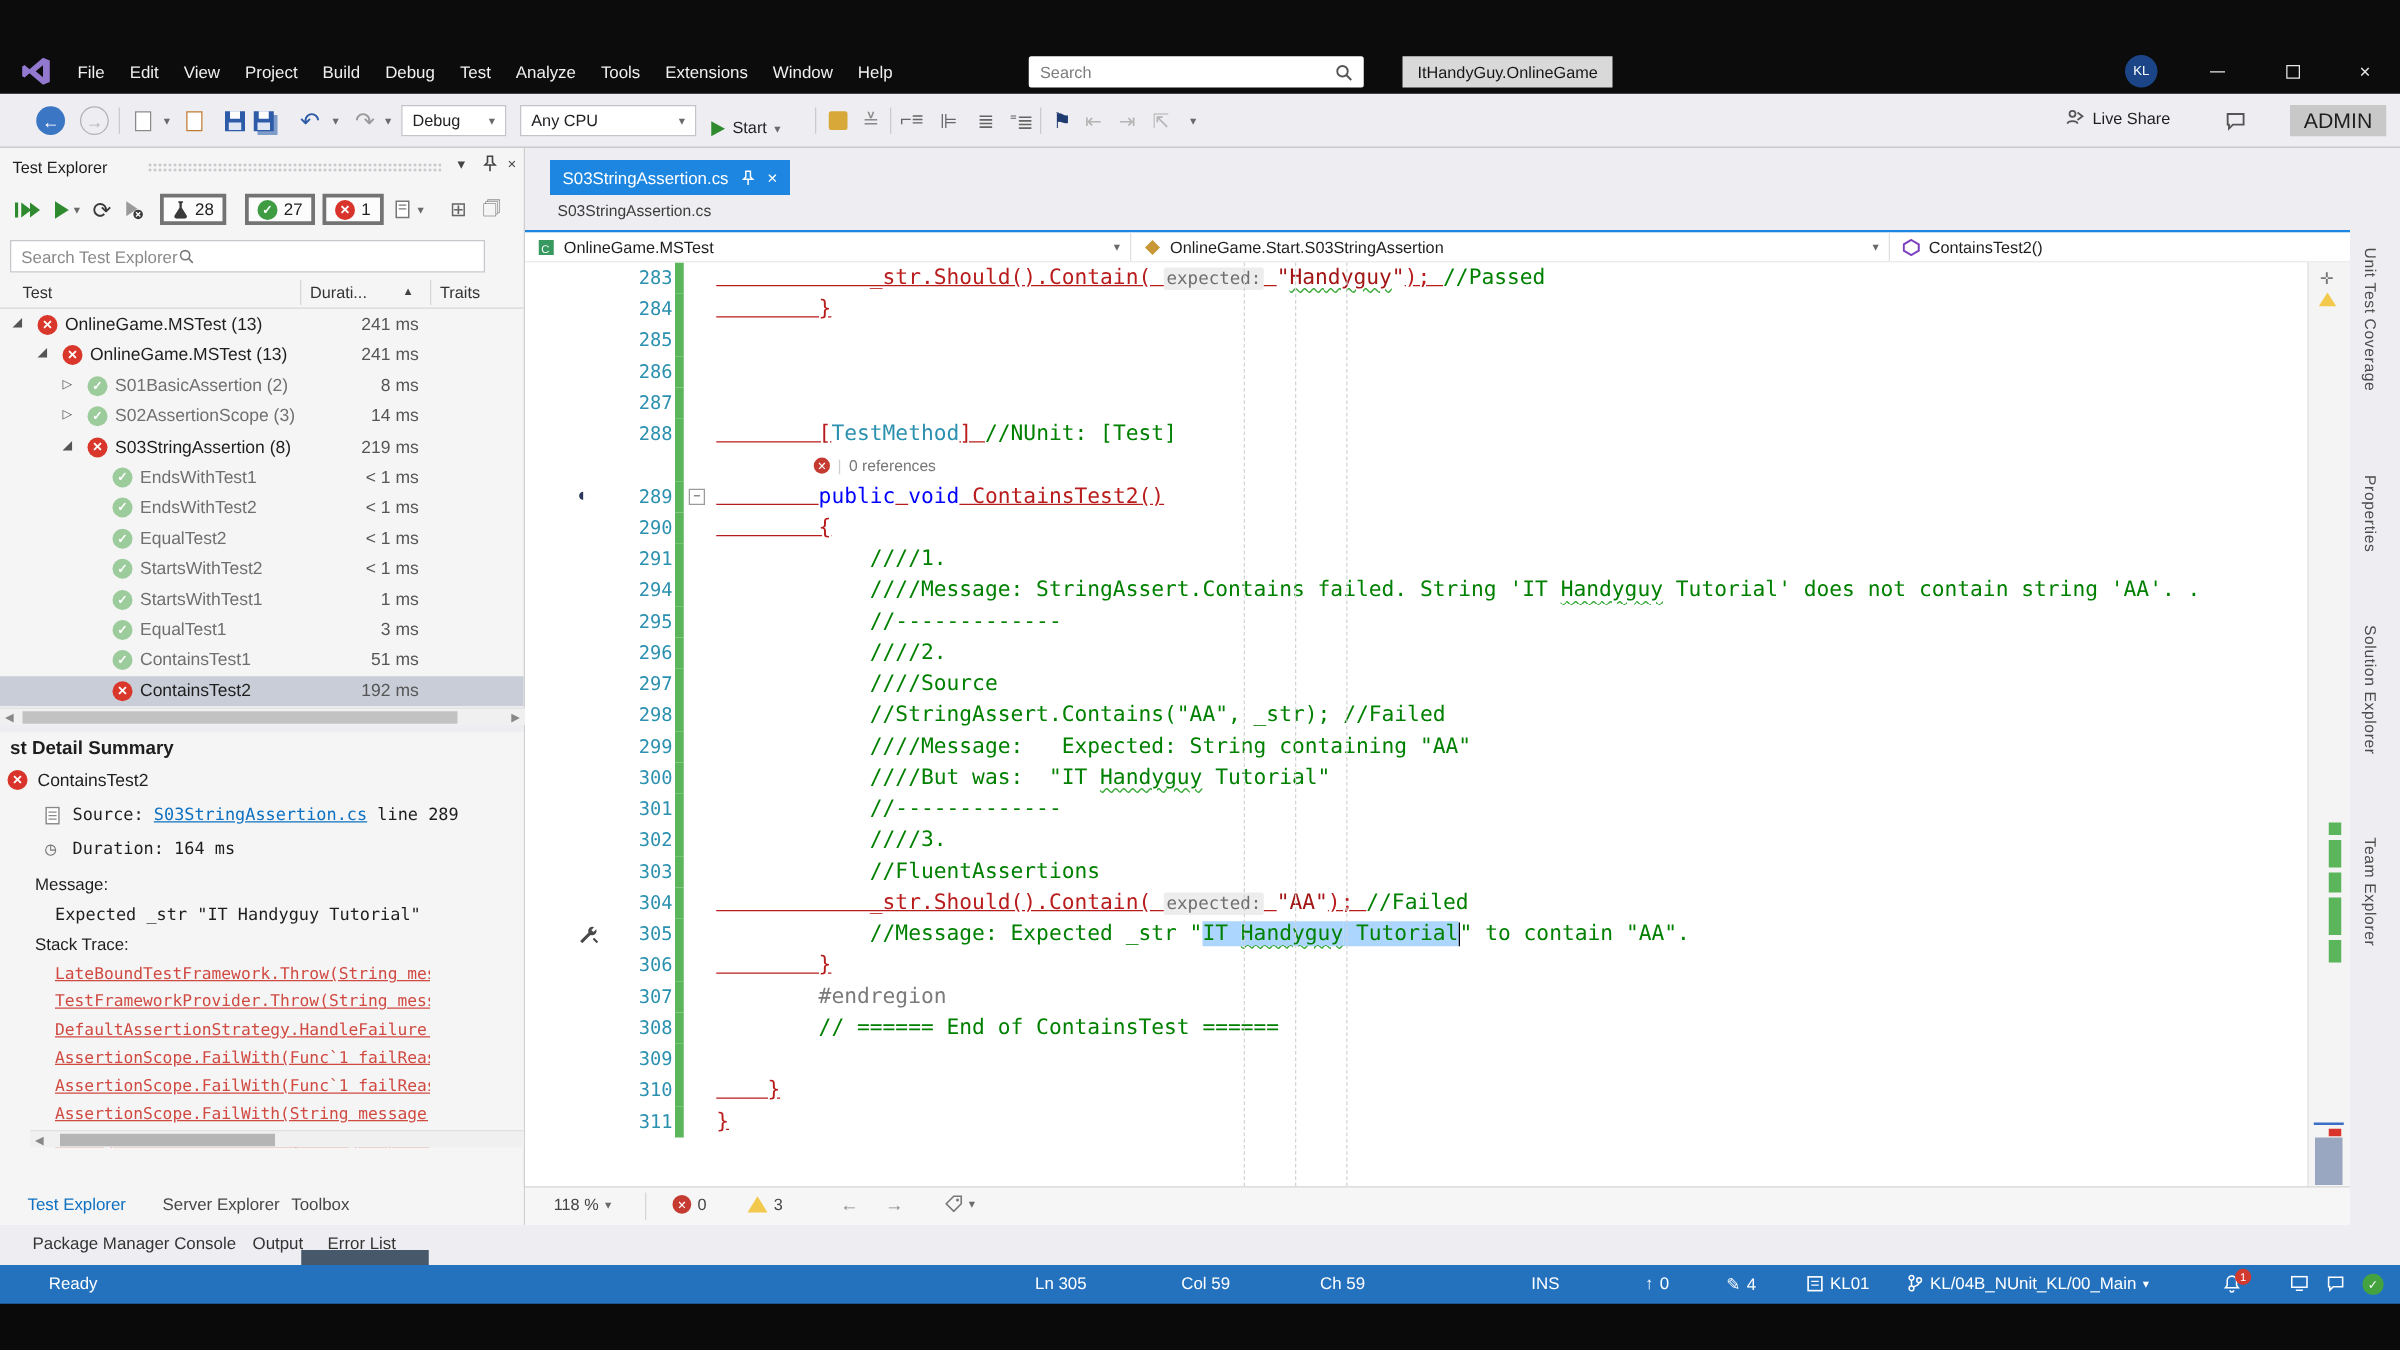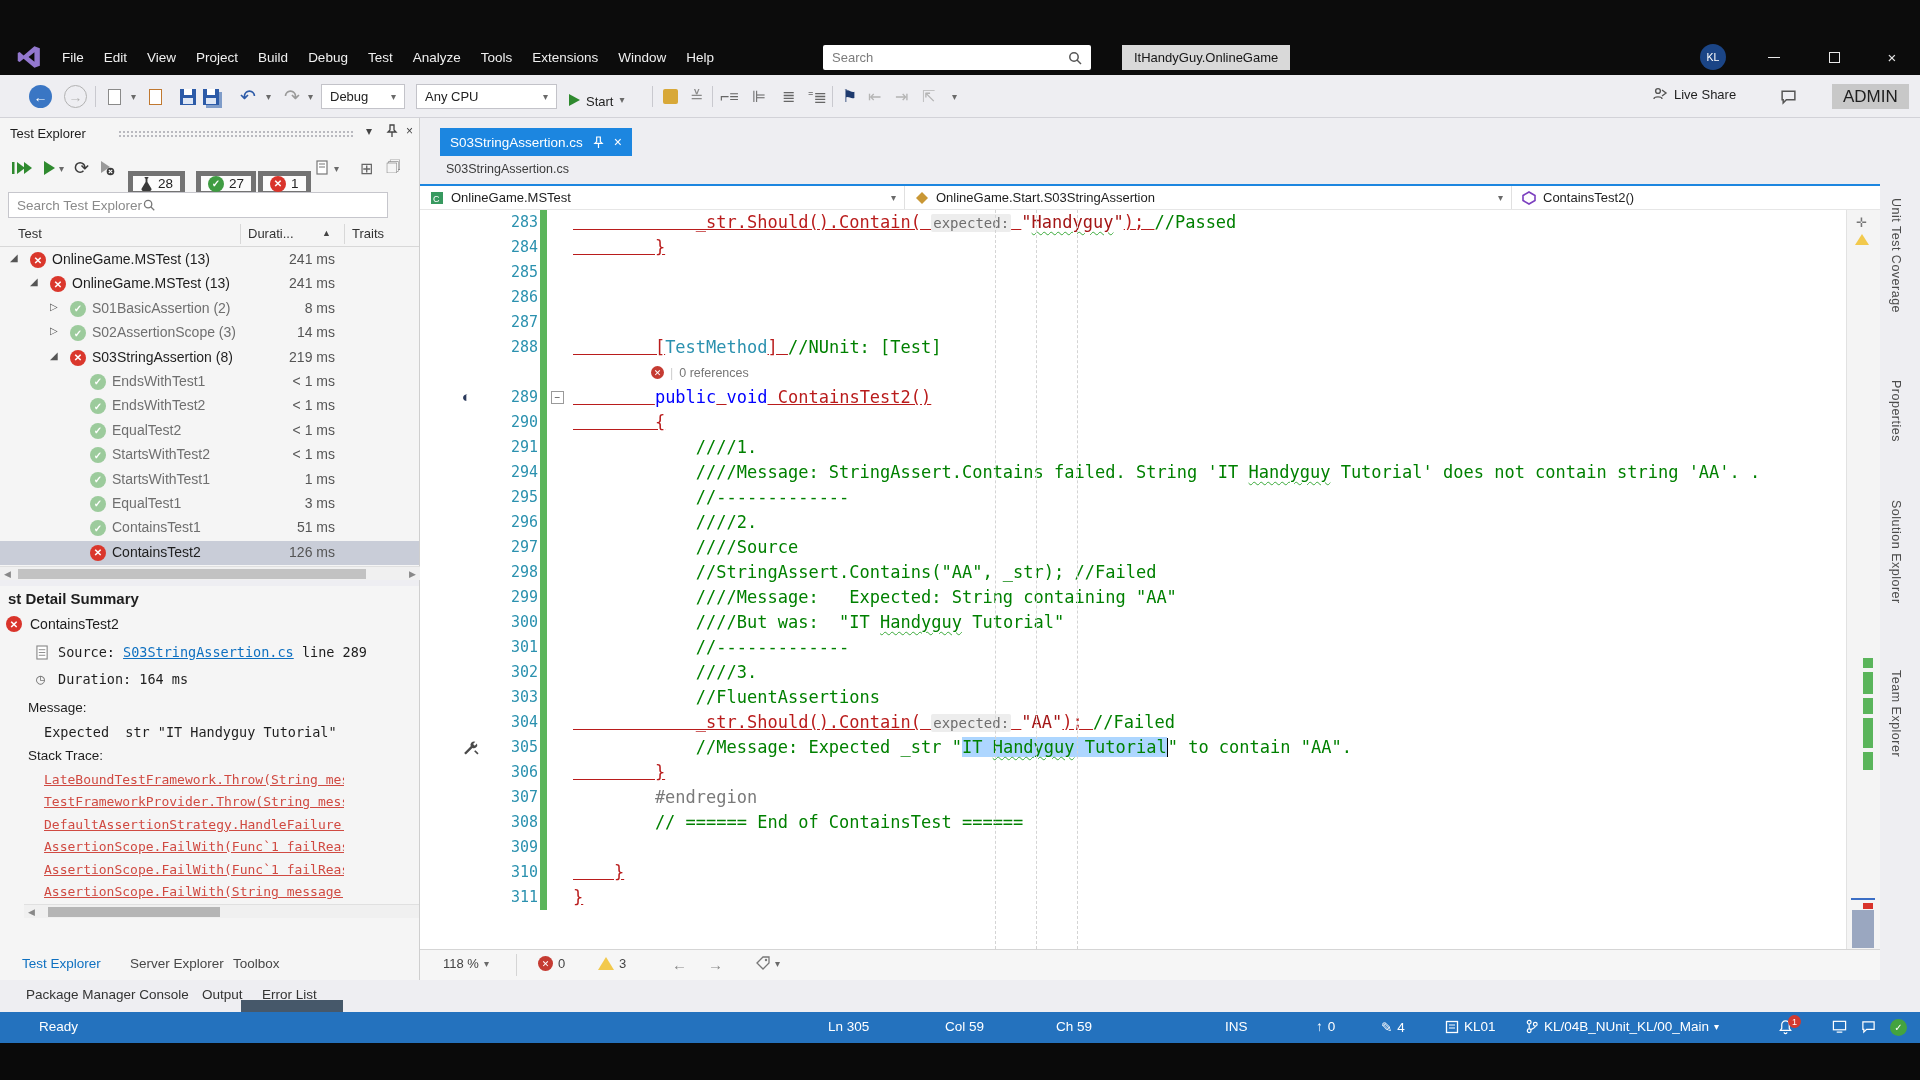--- a/index.html
+++ b/index.html
@@ -24,35 +24,35 @@
   #toolbar { position:absolute; left:0; top:75px; width:1920px; height:43px; background:#eeeef2; border-bottom:1px solid #d2d2d8; }
   .ti { position:absolute; top:9px; height:25px; display:flex; align-items:center; justify-content:center; font-size:16px; color:#666; }
   .tsep { position:absolute; top:11px; width:1px; height:21px; background:#c9c9cf; }
   .circ { width:23px; height:23px; border-radius:50%; display:flex; align-items:center; justify-content:center; font-size:14px; }
   .dd { position:absolute; top:9px; height:25px; background:#fff; border:1px solid #c3c3c9; font-size:13px; color:#222; display:flex; align-items:center; padding:0 8px; justify-content:space-between; }
   .caret { color:#6a6a6a; font-size:10px; }
   .floppy { width:16px; height:16px; background:#2d5ba8; position:relative; }
   .floppy:before { content:""; position:absolute; left:4px; top:0; width:8px; height:6px; background:#fff; }
   .floppy:after { content:""; position:absolute; left:3px; bottom:1px; width:10px; height:6px; background:#dfe7f5; }
   .docic { width:13px; height:16px; background:#fff; border:1.3px solid #8a8a8a; position:relative; }
-  #start-btn { position:absolute; left:569px; top:19px; height:25px; display:flex; align-items:flex-start; gap:6px; }
+  #start-btn { position:absolute; left:569px; top:9px; height:25px; display:flex; align-items:flex-end; gap:6px; }
   .play-green { width:0; height:0; border-left:11px solid #2f8a2f; border-top:6.5px solid transparent; border-bottom:6.5px solid transparent; }
   #admin-chip { position:absolute; left:1832px; top:9px; height:25px; background:#c8c8c8; color:#1e1e1e; font-size:17px; display:flex; align-items:center; padding:0 11px; }
   #live-share { position:absolute; left:1652px; top:11px; display:flex; align-items:center; gap:6px; font-size:13px; color:#1e1e1e; }
 
   
   #te-panel { position:absolute; left:0; top:118px; width:420px; height:862px; background:#f5f5f5; border-right:1px solid #cfcfcf; }
   #te-header { position:absolute; left:0; top:0; width:100%; height:32px; }
   #te-title { position:absolute; left:10px; top:8px; font-size:13px; color:#1e1e1e; }
   #te-dots { position:absolute; left:118px; top:12px; width:235px; height:8px;
      background-image:radial-gradient(#b9b9bf 1px, transparent 1px); background-size:4px 4px; }
   .panel-ctl { position:absolute; top:6px; font-size:12px; color:#444; }
   #te-toolbar { position:absolute; left:0; top:34px; width:100%; height:34px; display:block; }
   .teic { position:absolute; top:5px; height:22px; display:flex; align-items:center; }
-  .cnt-box { position:absolute; top:3px; height:25px; border:5px solid #737373; background:#fcfcfc; display:flex; align-items:center; padding:0 7px; gap:5px; font-size:13.5px; color:#222;margin-top:16px; }
+  .cnt-box { position:absolute; top:3px; height:25px; border:3px solid #737373; background:#fcfcfc; display:flex; align-items:center; padding:0 7px; gap:5px; font-size:13.5px; color:#222; }
   .badge { width:16px; height:16px; border-radius:50%; display:flex; align-items:center; justify-content:center; color:#fff; font-size:10px; font-weight:bold; }
   .badge.ok { background:#3f9c42; } .badge.bad { background:#d9342b; }
   #te-search { position:absolute; left:8px; top:74px; width:380px; height:26px; background:#fff; border:1px solid #c6c6cc; display:flex; align-items:center; }
   #te-search span { color:#8a8a8a; font-size:13.5px; padding-left:8px; }
   #te-cols { position:absolute; left:0; top:104px; width:100%; height:25px; border-bottom:1px solid #d8d8d8; font-size:13px; color:#333; }
   #te-tree { position:absolute; left:0; top:130px; width:100%; height:318px; overflow:hidden; }
   .tree-row { position:relative; height:24.4px; font-size:14px; color:#1e1e1e; }
   .tree-row.sel { background:#c9cdd8; }
   .tr-exp { position:absolute; top:4px; font-size:10px; color:#555; }
   .tr-ic { position:absolute; top:4px; width:16px; height:16px; border-radius:50%; display:flex; align-items:center; justify-content:center; color:#fff; font-size:10px; font-weight:bold; }
@@ -382,21 +382,21 @@
           <span class="tr-dur">3 ms</span>
         </div>
         <div class="tree-row">
           <span class="tr-ic pass" style="left: 90px;">✓</span>
           <span class="tr-label passed" style="left: 112px;">ContainsTest1</span>
           <span class="tr-dur">51 ms</span>
         </div>
         <div class="tree-row sel">
           <span class="tr-ic fail" style="left: 90px;">✕</span>
           <span class="tr-label" style="left: 112px;">ContainsTest2</span>
-          <span class="tr-dur">126 ms</span>
+          <span class="tr-dur">192 ms</span>
         </div>
       </div>
 
     <div class="hscroll" style="left:0;top:448px;width:420px">
       <span class="harrow" style="left:4px">◀</span>
       <div class="hthumb" style="left:18px;width:348px"></div>
       <span class="harrow" style="right:4px">▶</span>
     </div>
 
     <div id="te-split"></div>

